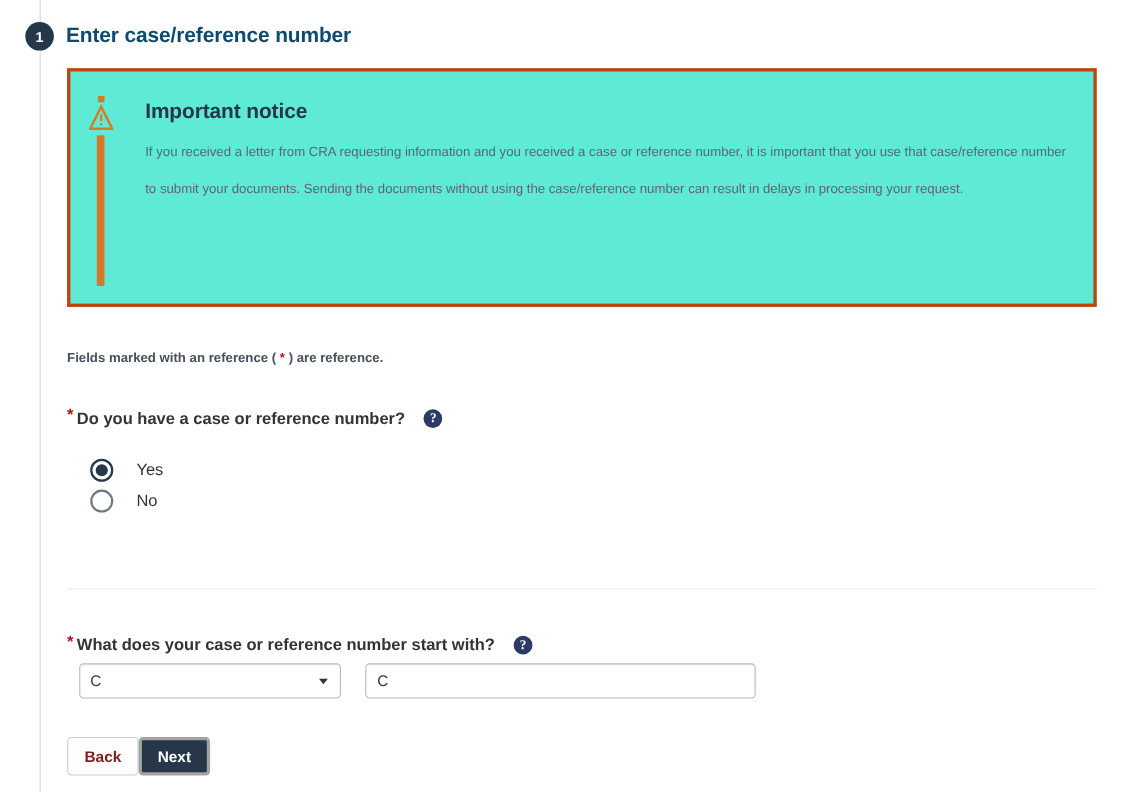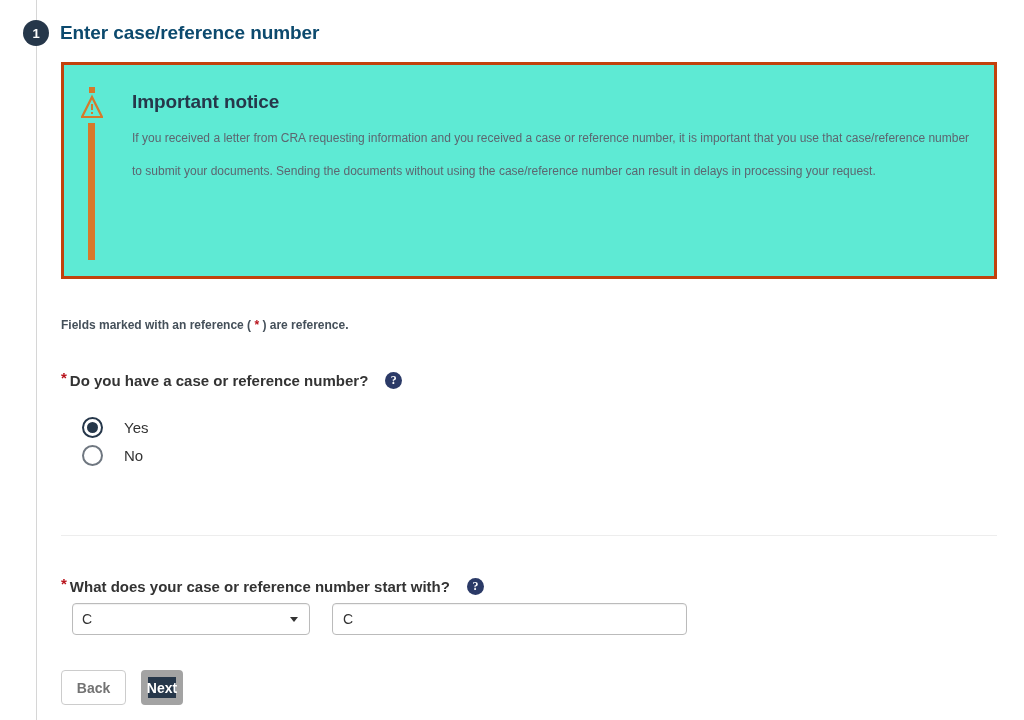--- a/index.html
+++ b/index.html
@@ -280,27 +280,26 @@
     cursor: pointer;
     height: 35px;
     display: flex;
     align-items: center;
     justify-content: center;
   }
   .btn-back {
     width: 65px;
     background: #ffffff;
     border: 1px solid #cccccc;
-    color: #737373;
+    color: #7f1d1d;
   }
   .btn-next {
-    margin-left: 15px;
-    width: 42px;
+    width: 65px;
     background: #26374a;
-    border: 7px solid #a3a3a3;
+    border: 3px solid #a3a3a3;
     color: #ffffff;
   }
 </style>
 </head>
 <body>
 
 <div class="page">
 
   <div class="step-rail"></div>
 

